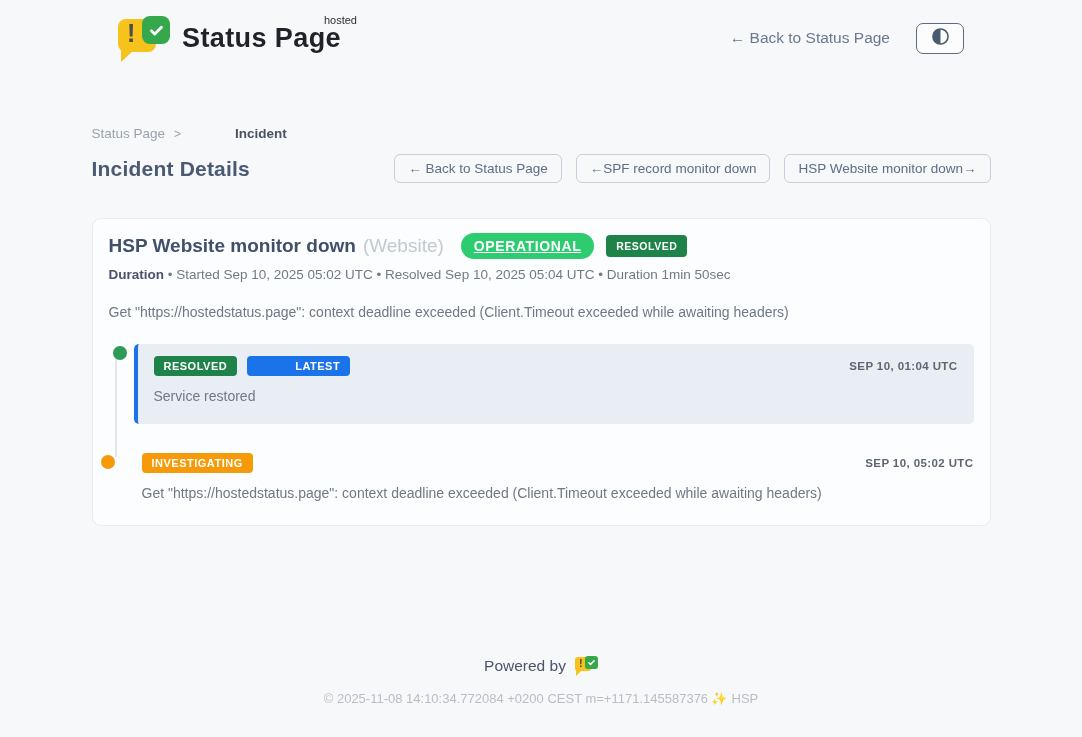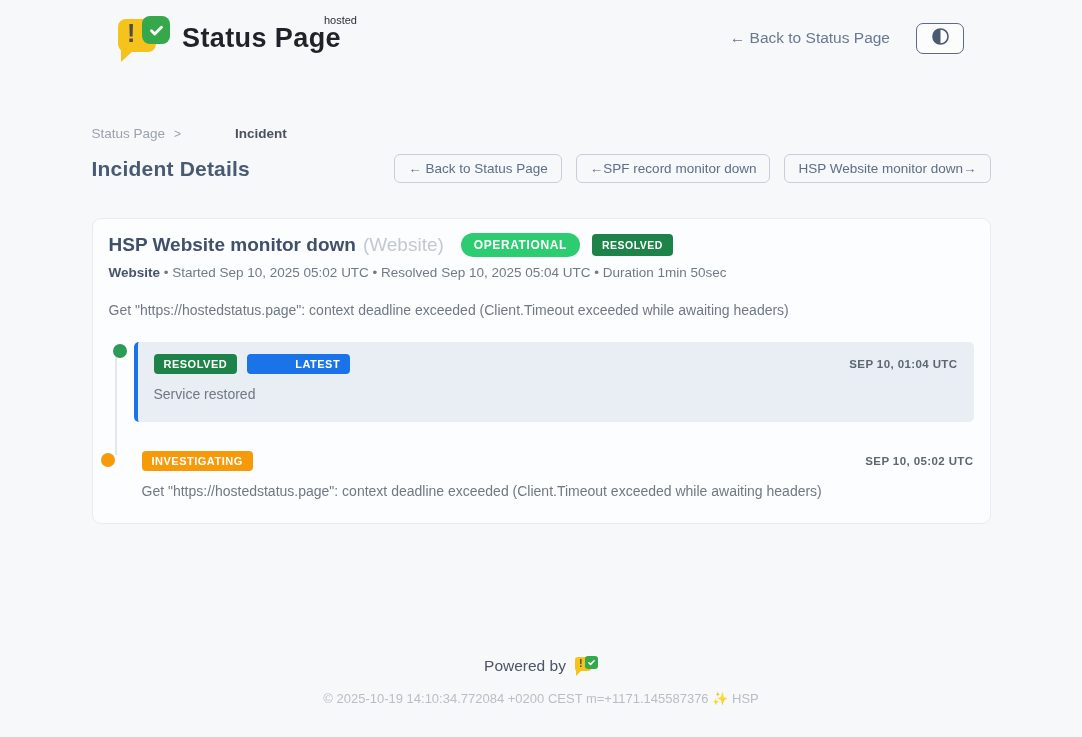--- a/index.html
+++ b/index.html
@@ -70,22 +70,22 @@
   
   .card {
     margin-top: 35px; background: #fcfdfe; border: 1px solid #e9ebef;
     border-radius: 9px; padding: 14px 16px 24px;
   }
   .card-title-row { display: flex; align-items: center; }
   .incident-title { font-size: 19px; font-weight: 700; color: #41506a; }
   .incident-scope { font-size: 19px; font-weight: 400; color: #c3c9d1; margin-left: 7px; }
   .pill-operational {
     margin-left: 17px; background: #2ecc71; color: #fff;
-    font-size: 12px; font-weight: 700; letter-spacing: .6px;
-    padding: 5px 13px; border-radius: 999px;
+    font-size: 14px; font-weight: 700; letter-spacing: .6px;
+    padding: 5px 13px; border-radius: 999px; text-decoration: underline;
   }
   .badge-resolved-hdr {
     margin-left: 12px; background: #1d8348; color: #fff;
     font-size: 10.5px; font-weight: 700; letter-spacing: .5px;
     padding: 5px 10px; border-radius: 4px;
   }
   .meta-line { margin-top: 8px; font-size: 13.5px; color: #707a87; }
   .meta-component { color: #49536b; font-weight: 700; }
   .incident-desc { margin-top: 22px; font-size: 14px; color: #6f7884; }
 
@@ -185,21 +185,21 @@
   </div>
 
   <section class="card">
     <div class="card-title-row">
       <span class="incident-title">HSP Website monitor down</span>
       <span class="incident-scope">(Website)</span>
       <span class="pill-operational">OPERATIONAL</span>
       <span class="badge-resolved-hdr">RESOLVED</span>
     </div>
     <div class="meta-line">
-      <span class="meta-component">Website</span><span> • Started Sep 10, 2025 05:02 UTC • Resolved Sep 10, 2025 05:04 UTC • Duration 1min 50sec</span>
+      <span class="meta-component">Duration</span><span> • Started Sep 10, 2025 05:02 UTC • Resolved Sep 10, 2025 05:04 UTC • Duration 1min 50sec</span>
     </div>
     <p class="incident-desc">Get "https://hostedstatus.page": context deadline exceeded (Client.Timeout exceeded while awaiting headers)</p>
 
     <div class="timeline">
       <div class="tl-line"></div>
 
       <div class="tl-entry tl-highlight">
         <span class="tl-dot dot-green"></span>
         <div class="tl-badges">
           <span class="tl-badge badge-green">RESOLVED</span>
@@ -228,14 +228,14 @@
       <span class="mini-bubble"></span>
       <span class="mini-tail"></span>
       <span class="mini-excl">!</span>
       <span class="mini-check">
         <svg width="9" height="9" viewBox="0 0 24 24" fill="none">
             <path d="M5 12.5l4.5 4.5L19 7.5" stroke="#ffffff" stroke-width="4" stroke-linecap="round" stroke-linejoin="round"></path>
           </svg>
       </span>
     </span>
   </div>
-  <div class="copyright">© 2025-10-19 14:10:34.772084 +0200 CEST m=+1171.145587376 ✨ HSP</div>
+  <div class="copyright">© 2025-11-08 14:10:34.772084 +0200 CEST m=+1171.145587376 ✨ HSP</div>
 </footer>
 
 </body></html>

